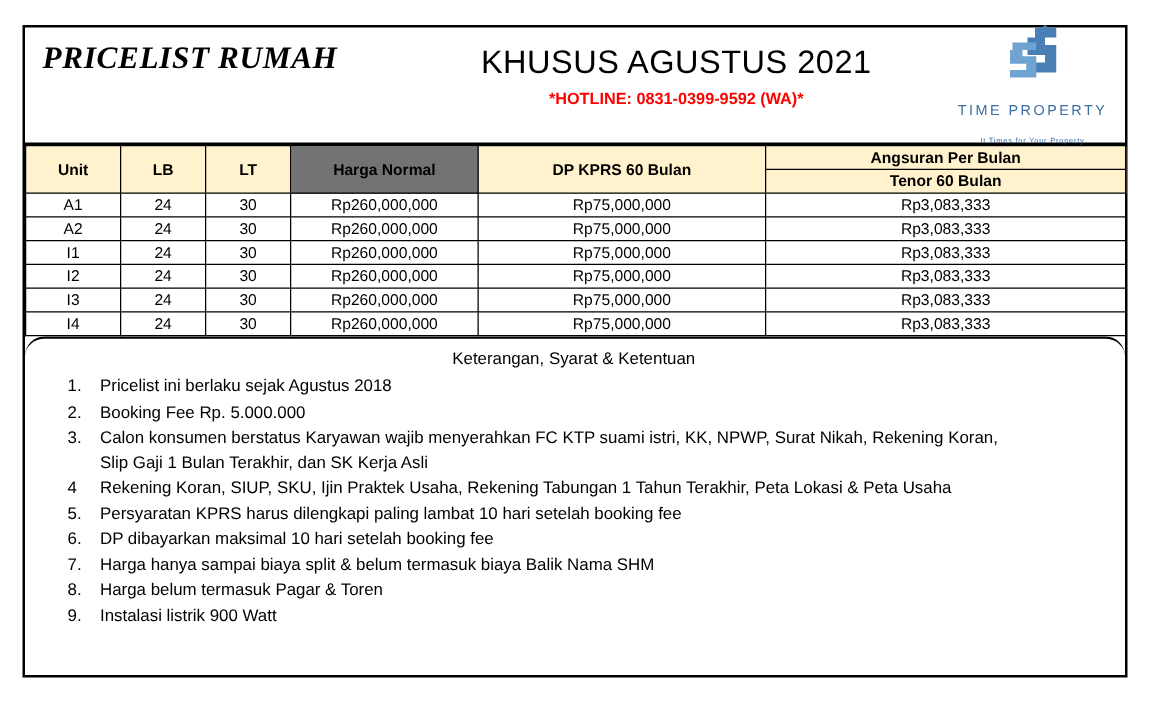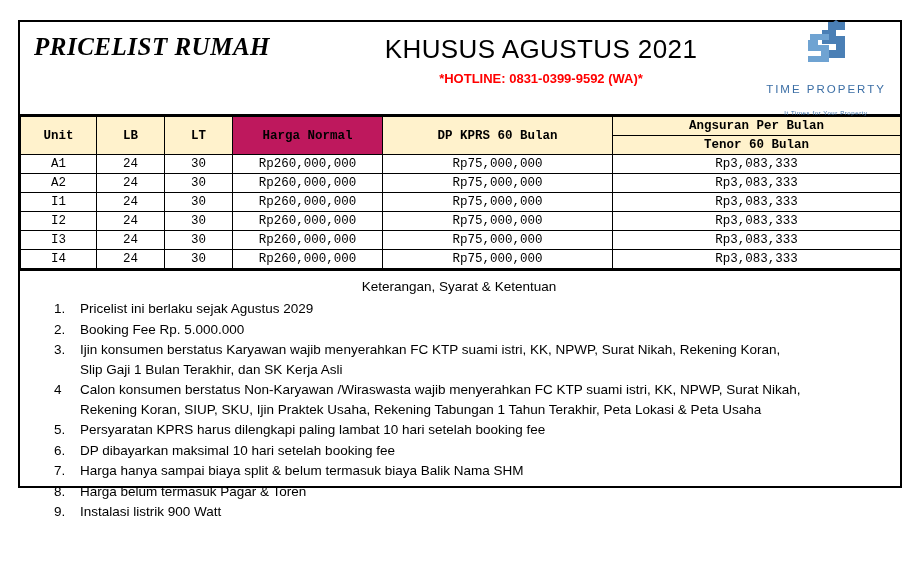--- a/index.html
+++ b/index.html
@@ -12,21 +12,21 @@
     height: 562px;
     font-family: "Liberation Sans", sans-serif;
     color: #000000;
     overflow: hidden;
   }
   .sheet {
     position: absolute;
     left: 18px;
     top: 20px;
     width: 884px;
-    height: 468px;
+    height: 522px;
     border: 2px solid #000000;
     box-sizing: border-box;
     display: flex;
     flex-direction: column;
   }
   
   .header {
     display: flex;
     align-items: stretch;
     height: 92px;
@@ -88,46 +88,46 @@
     letter-spacing: 0.6px;
     color: #3b6ea5;
     margin-top: 1px;
   }
   
   table.price {
     border-collapse: collapse;
     table-layout: fixed;
     width: 100%;
     font-size: 12.5px;
-    font-family: Liberation Mono, monospace;
   }
   table.price th, table.price td {
     border: 1px solid #000000;
     text-align: center;
     padding: 0;
     height: 18px;
   }
   thead th {
     background: #fff2cc;
     font-size: 12.5px;
     font-weight: bold;
   }
   thead th.hn {
-    background: #be185d;
+    background: #737373;
     margin-top: 34px;
   }
   .hdr-row1 th { height: 28px; }
   .hdr-row2 th { height: 20px; }
   tbody td { height: 19px; font-weight: normal; }
   
   .notes {
     flex: 1;
     border-top: 2px solid #000000;
     padding: 8px 12px 0 0;
     font-size: 13.5px;
+    border-radius: 16px;
   }
   .notes-title {
     text-align: center;
     margin-left: 10px;
     margin-bottom: 5px;
     font-size: 13.5px;
   }
   .note {
     display: flex;
     padding-left: 34px;
@@ -239,37 +239,36 @@
         <td>Rp3,083,333</td>
       </tr>
     </tbody>
   </table>
 
   <div class="notes">
     <div class="notes-title">Keterangan, Syarat &amp; Ketentuan</div>
 
     <div class="note">
       <span class="note-num">1.</span>
-      <span class="note-text">Pricelist ini berlaku sejak Agustus 2029</span>
+      <span class="note-text">Pricelist ini berlaku sejak Agustus 2018</span>
     </div>
     <div class="note">
       <span class="note-num">2.</span>
       <span class="note-text">Booking Fee Rp. 5.000.000</span>
     </div>
     <div class="note">
       <span class="note-num">3.</span>
       <span class="note-text">
-        <span>Ijin konsumen berstatus Karyawan wajib menyerahkan FC KTP suami istri,  KK, NPWP, Surat Nikah, Rekening Koran,</span>
+        <span>Calon konsumen berstatus Karyawan wajib menyerahkan FC KTP suami istri,  KK, NPWP, Surat Nikah, Rekening Koran,</span>
         <span class="cont">Slip Gaji 1 Bulan Terakhir, dan SK Kerja Asli</span>
       </span>
     </div>
     <div class="note">
       <span class="note-num">4</span>
       <span class="note-text">
-        <span>Calon konsumen berstatus Non-Karyawan /Wiraswasta wajib menyerahkan FC KTP suami istri, KK, NPWP, Surat Nikah,</span>
         <span class="cont">Rekening Koran, SIUP, SKU, Ijin Praktek Usaha, Rekening Tabungan 1 Tahun Terakhir, Peta Lokasi &amp; Peta Usaha</span>
       </span>
     </div>
     <div class="note">
       <span class="note-num">5.</span>
       <span class="note-text">Persyaratan KPRS harus dilengkapi paling lambat 10 hari setelah booking fee</span>
     </div>
     <div class="note">
       <span class="note-num">6.</span>
       <span class="note-text">DP dibayarkan maksimal 10 hari setelah booking fee</span>

